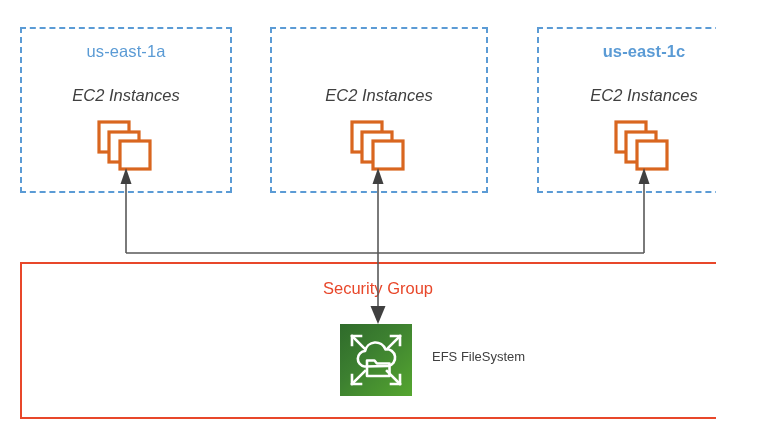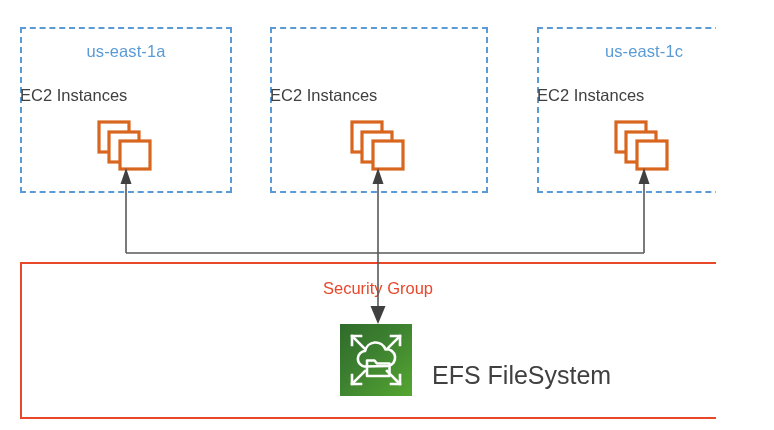--- a/index.html
+++ b/index.html
@@ -29,23 +29,25 @@
     width: 100%;
     text-align: center;
     color: #5B9BD5;
     font-size: 16.5px;
     letter-spacing: 0.1px;
     white-space: nowrap;
   }
   .az-sublabel {
     position: absolute;
     width: 100%;
+    text-align: center;
     color: #404040;
     font-size: 16.5px;
     white-space: nowrap;
+    font-style: italic;
   }
   
   .ec2-icon {
     position: absolute;
     width: 62px;
     height: 52px;
   }
   .ec2-icon svg { display: block; }
   
   .sg-box {
@@ -65,23 +67,22 @@
   .efs-icon {
     position: absolute;
     width: 72px;
     height: 72px;
     background: linear-gradient(135deg, #2F6B2B 0%, #3C7F30 40%, #55A630 100%);
   }
   .efs-icon svg { display: block; }
   .efs-label {
     position: absolute;
     color: #404040;
-    font-size: 25px;
+    font-size: 13px;
     white-space: nowrap;
-    margin-top: 12px;
   }
   
   #connectors {
     position: absolute;
     left: 0;
     top: 0;
     width: 774px;
     height: 430px;
     pointer-events: none;
   }
@@ -106,21 +107,21 @@
   <div class="az-sublabel" style="left:270px; top:86px; width:218px;">EC2 Instances</div>
   <div class="ec2-icon" style="left:348px; top:119px;">
     <svg width="62" height="52" viewBox="0 0 62 52">
       <rect x="4" y="3" width="30" height="30" fill="#ffffff" stroke="#D9661F" stroke-width="3.2"></rect>
       <rect x="14" y="13" width="30" height="30" fill="#ffffff" stroke="#D9661F" stroke-width="3.2"></rect>
       <rect x="25" y="22" width="30" height="28" fill="#ffffff" stroke="#D9661F" stroke-width="3.2"></rect>
     </svg>
   </div>
 
   <div class="az-box" style="left:537px; top:27px; width:214px; height:166px;"></div>
-  <div class="az-label" style="left:537px; top:42px; width:214px;">us-east-1c</div>
+  <div class="az-label" style="left:537px; top:42px; width:214px;font-weight:bold;">us-east-1c</div>
   <div class="az-sublabel" style="left:537px; top:86px; width:214px;">EC2 Instances</div>
   <div class="ec2-icon" style="left:612px; top:119px;">
     <svg width="62" height="52" viewBox="0 0 62 52">
       <rect x="4" y="3" width="30" height="30" fill="#ffffff" stroke="#D9661F" stroke-width="3.2"></rect>
       <rect x="14" y="13" width="30" height="30" fill="#ffffff" stroke="#D9661F" stroke-width="3.2"></rect>
       <rect x="25" y="22" width="30" height="28" fill="#ffffff" stroke="#D9661F" stroke-width="3.2"></rect>
     </svg>
   </div>
 
   <div class="sg-box" style="left:20px; top:262px; width:721px; height:157px;"></div>

